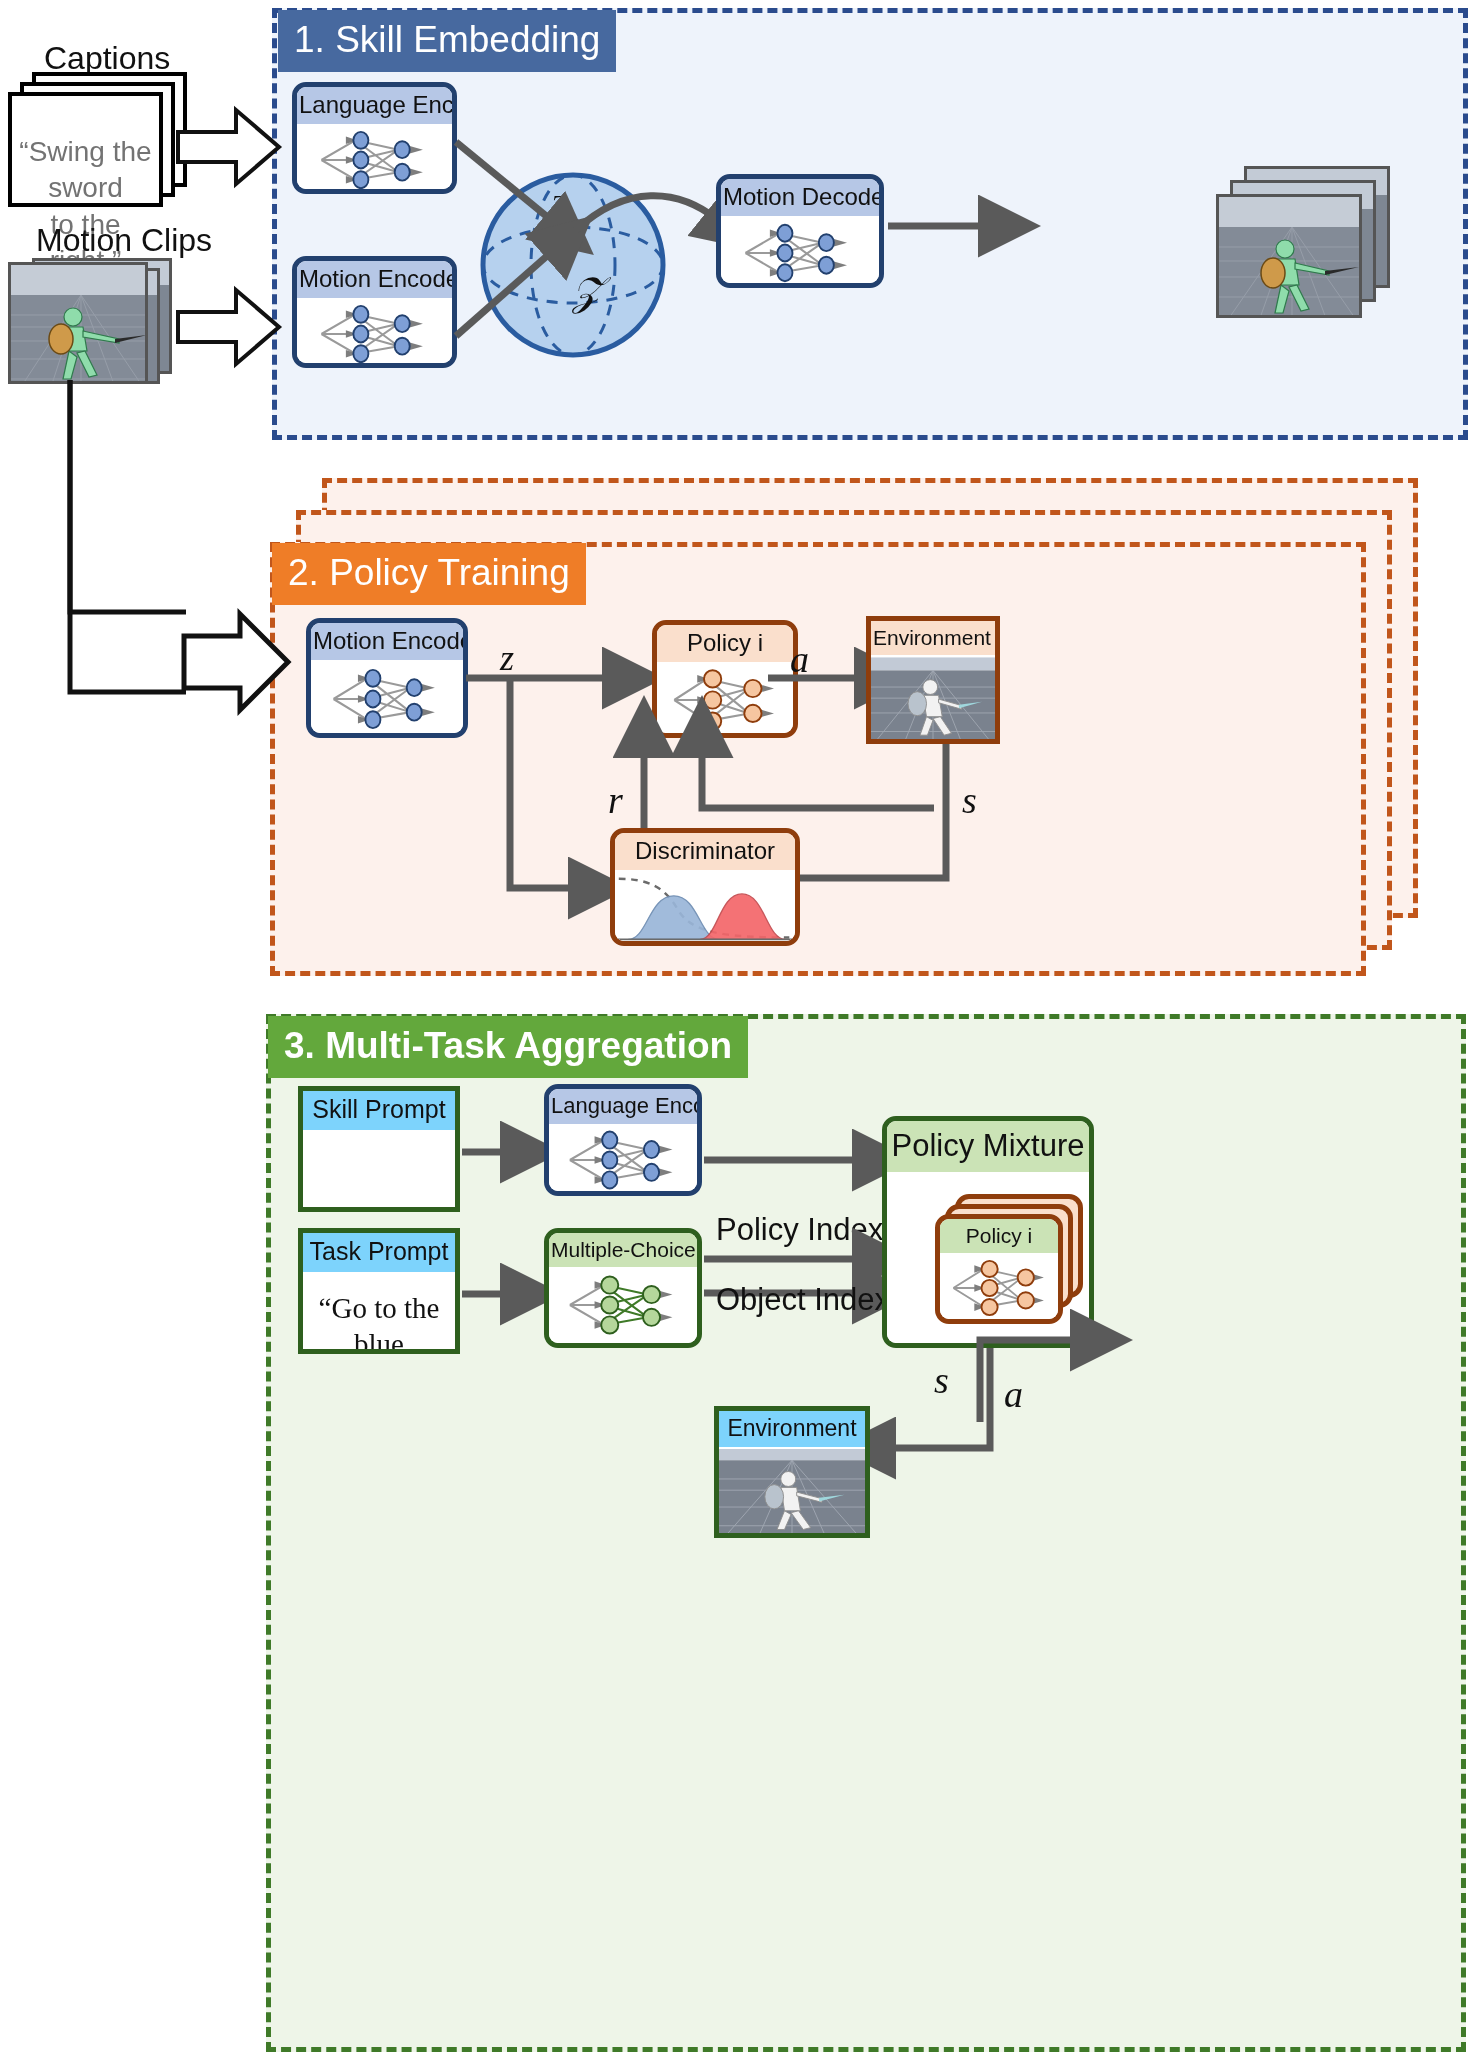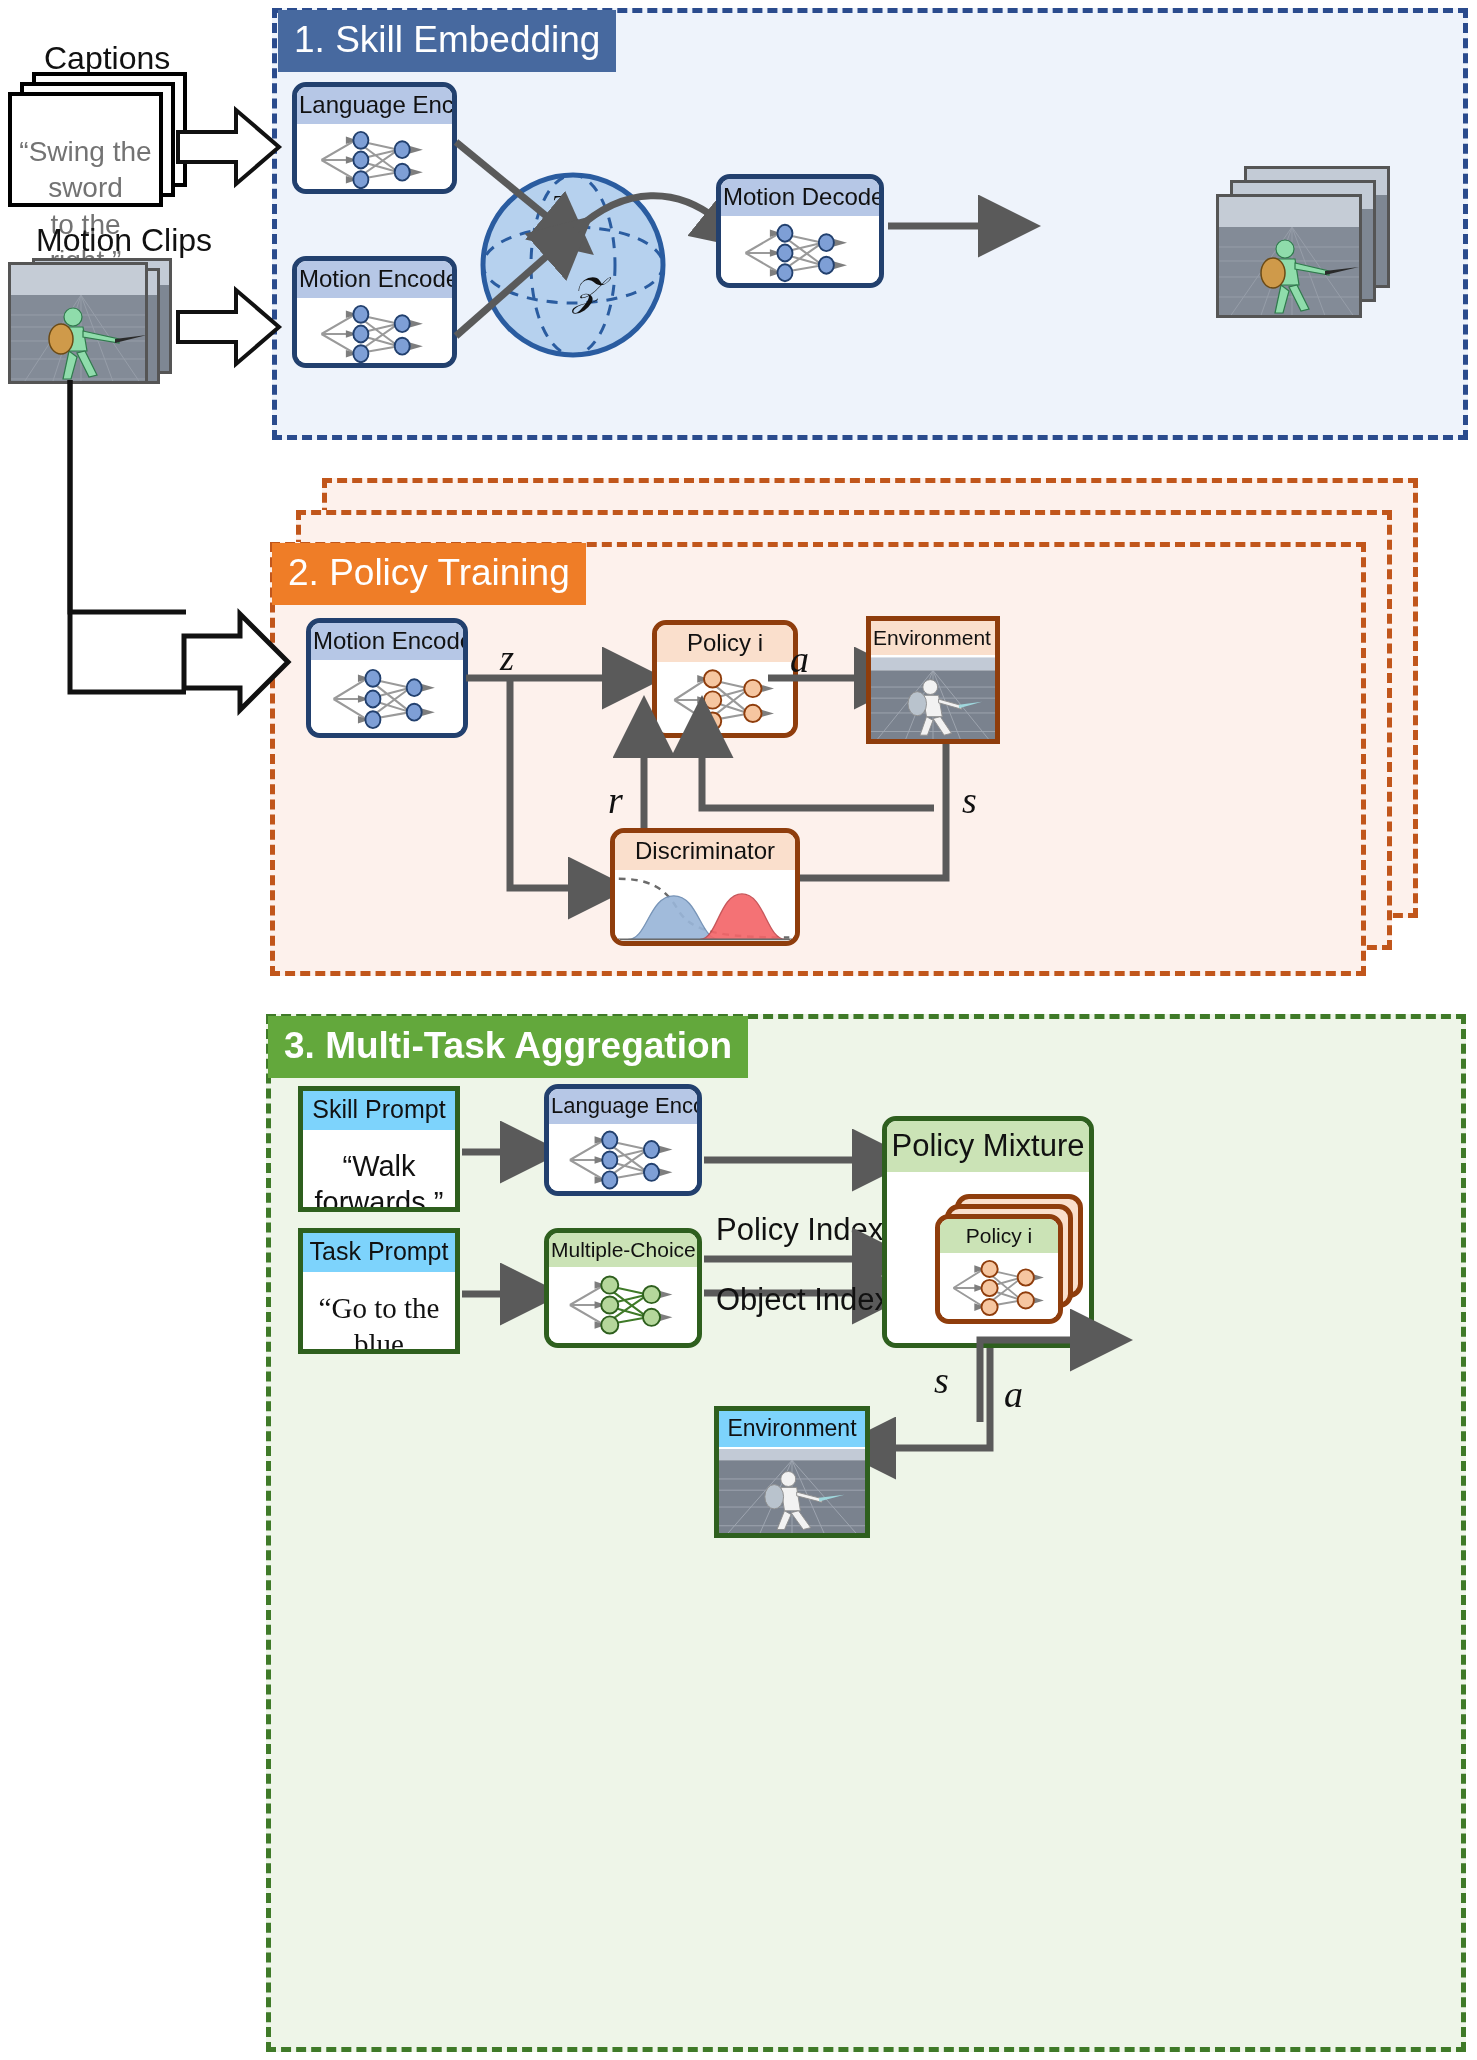--- a/index.html
+++ b/index.html
@@ -381,21 +381,20 @@
         <path d="M90 72 C108 72 110 24 134 24 C158 24 160 72 180 72 Z" fill="#f4666a" stroke="#c34a4e" stroke-width="1.4" opacity=".92"></path>
         <path d="M2 72 H188" stroke="#6b6b6b" stroke-width="2"></path>
         <text x="58" y="82" font-size="11" fill="#555" text-anchor="middle" font-family="Liberation Sans, sans-serif">dataset</text>
         <text x="140" y="82" font-size="11" fill="#555" text-anchor="middle" font-family="Liberation Sans, sans-serif">simulation</text>
       </svg>
     </div>
   </div>
 
   <div class="card c-green-sq" style="left:298px;top:1086px;width:162px;height:126px;">
     <div class="hd" style="font-size:25px;">Skill Prompt</div>
-    <div class="prompt-txt" style="white-space:pre-line;">“Walk forwards.”</div>
   </div>
 
   <div class="card c-green-sq" style="left:298px;top:1228px;width:162px;height:126px;">
     <div class="hd" style="font-size:25px;">Task Prompt</div>
     <div class="prompt-txt" style="white-space:pre-line;font-family:Liberation Serif, serif;">“Go to the blue
 target.”</div>
   </div>
 
   <svg class="abs" style="left:462px;top:1140px;" width="82" height="26">
     <path d="M0 12 H52" class="wire" marker-end="url(#ah)"></path>

